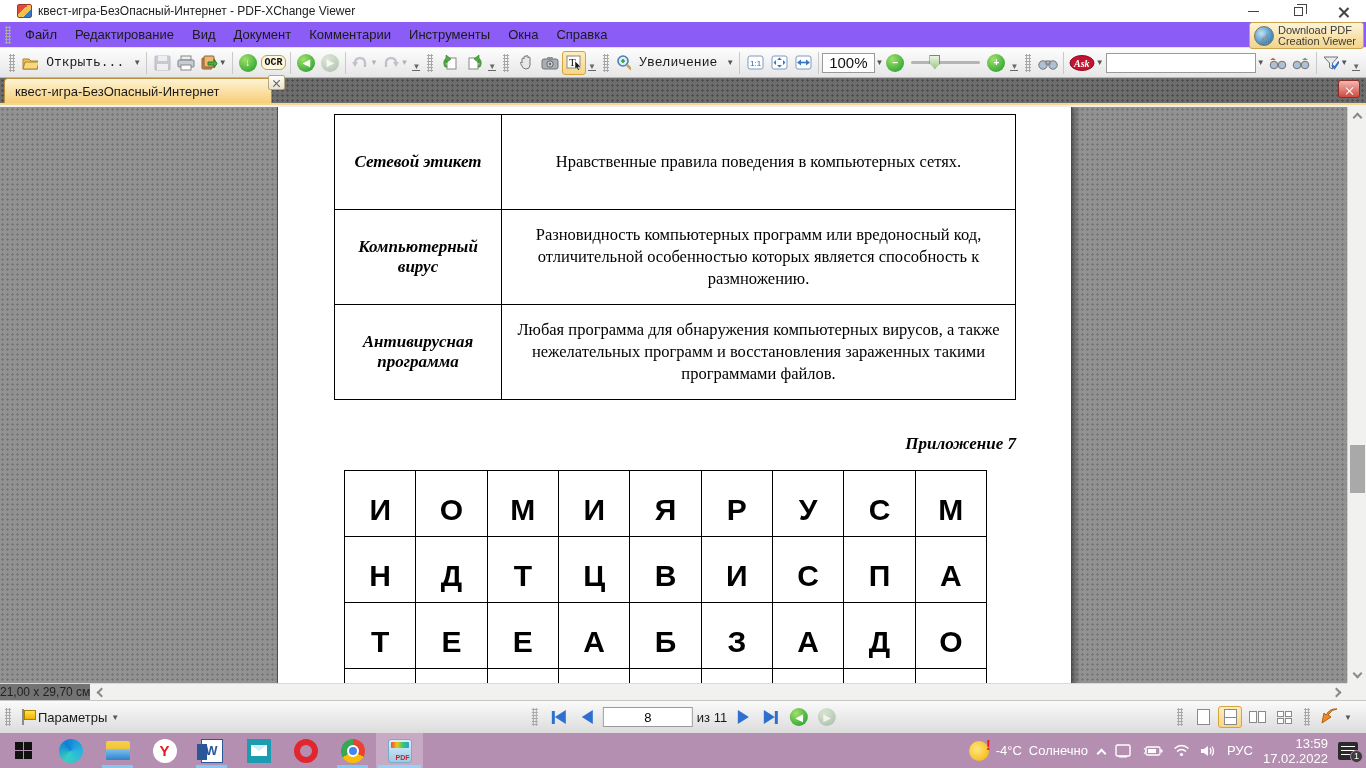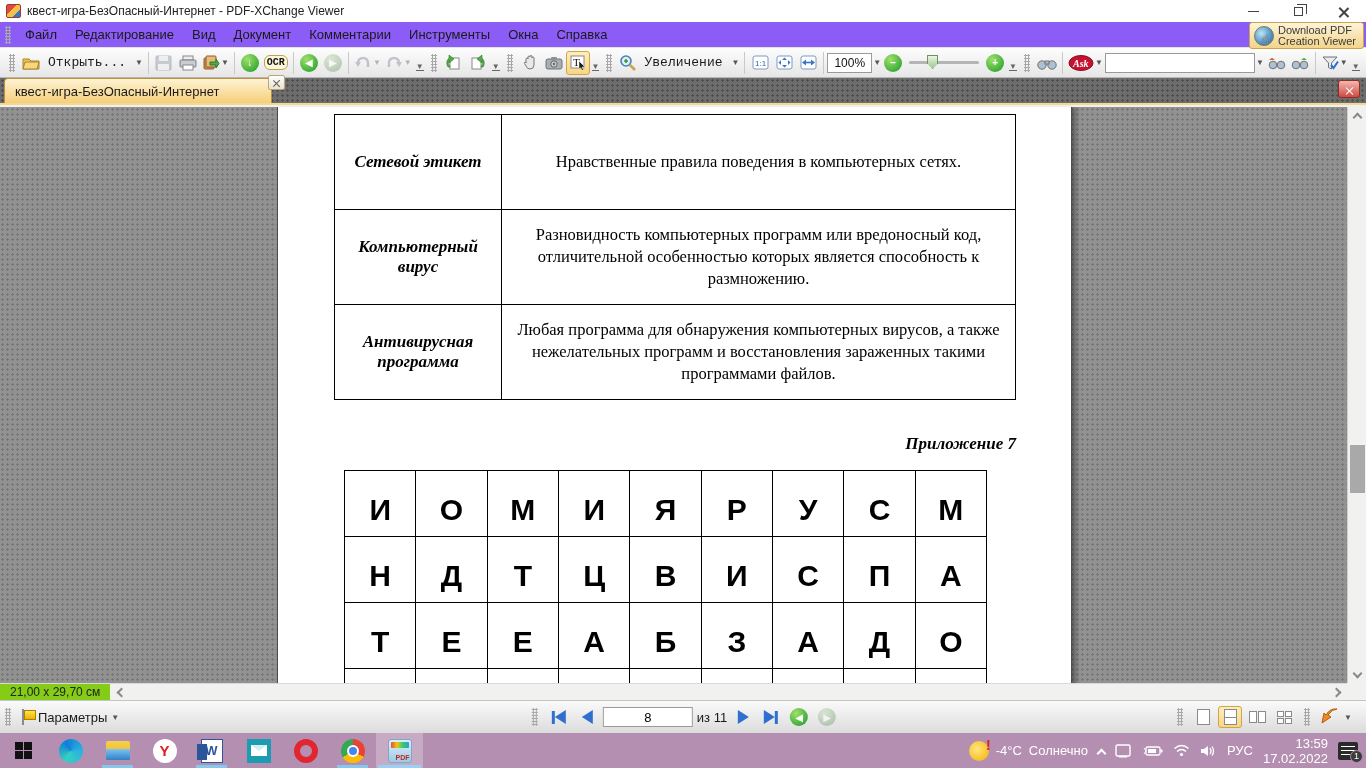--- a/index.html
+++ b/index.html
@@ -2,21 +2,21 @@
 <html><head>
 <meta charset="utf-8">
 <style>
   * { margin:0; padding:0; box-sizing:border-box; }
   html,body { width:1366px; height:768px; overflow:hidden;
     font-family:"Liberation Sans","DejaVu Sans",sans-serif; }
   .window { position:relative; width:1366px; height:768px; background:#f0f0f0; }
 
   
   .titlebar { position:absolute; top:0; left:0; right:0; height:22px;
-    background:#ffffff; display:flex; align-items:center; padding-left:6px; }
+    background:#ffffff; display:flex; align-items:center; padding-left:17px; }
   .app-icon { width:15px; height:14px; border-radius:2px; margin-right:6px;
     background:linear-gradient(135deg,#e04a3f 0 40%,#f6c14b 40% 70%,#3a78c2 70%);
     border:1px solid #9c3a30; }
   .title-text { font-size:12px; color:#222; }
   .win-controls { position:absolute; right:0; top:0; height:22px; display:flex; }
   .win-btn { width:45px; height:22px; display:flex; align-items:center; justify-content:center; }
   .glyph-min { width:11px; height:1px; background:#444; }
   .glyph-restore { width:9px; height:9px; border:1px solid #444; position:relative; }
   .glyph-restore:before { content:""; position:absolute; left:2px; top:-4px; width:9px; height:9px; border:1px solid #444; border-left:none; border-bottom:none; }
   .glyph-close { position:relative; width:11px; height:11px; }
@@ -51,21 +51,21 @@
   .disabled { opacity:.4; filter:grayscale(.6); }
   .dd { font-size:8px; color:#555; margin-left:1px; }
   .ovf { font-size:8px; color:#666; border-bottom:1px solid #666; line-height:7px; margin:8px 2px 0 2px; }
   .tlabel { font-size:13px; color:#1a1a1a; margin:0 8px;font-family:Liberation Mono, monospace; }
   .ocr-box { font-family:"Liberation Mono","DejaVu Sans Mono",monospace; font-size:10px; font-weight:bold;
     background:#fdf8dc; border:1px solid #b7a44e; border-radius:6px; padding:1px 2px; color:#111; }
   .green-circle { width:18px; height:18px; border-radius:50%;
     background:radial-gradient(circle at 35% 30%, #9fe06a, #3fae3a 70%, #2c8a2a);
     display:flex; align-items:center; justify-content:center; color:#fff; font-size:10px; font-weight:bold; }
   .combo { background:#fff; border:1px solid #9a9a9a; height:20px; display:flex;
-    align-items:center; padding:0 6px; font-size:12px; color:#111; }
+    align-items:center; padding:0 6px; font-size:15px; color:#111; }
   .slider-track { width:70px; height:3px; background:#b5b5b5; border-radius:2px; position:relative; margin:0 4px; }
   .slider-handle { position:absolute; left:18px; top:-6px; width:11px; height:14px;
     background:linear-gradient(#eaf5e2,#9fc98e); border:1px solid #6f8f63;
     clip-path:polygon(0 0,100% 0,100% 60%,50% 100%,0 60%); }
   .search-box { width:150px; height:20px; background:#fff; border:1px solid #9a9a9a; }
 
   
   .tabbar { position:absolute; top:78px; left:0; right:0; height:27px;
     background-color:#6d6d6d;
     background-image:radial-gradient(rgba(0,0,0,.28) 1px, transparent 1.2px);
@@ -115,21 +115,21 @@
   .vscroll { position:absolute; right:0; top:0; width:19px; height:576px; background:#f1f1ef;
     border-left:1px solid #d0d0d0; }
   .scroll-arrow { position:absolute; left:0; width:19px; height:17px; display:flex;
     align-items:center; justify-content:center; }
   .chev { width:7px; height:7px; border-right:2px solid #8a8a8a; border-bottom:2px solid #8a8a8a; }
   .chev.up { transform:rotate(-135deg); margin-top:4px; } .chev.down { transform:rotate(45deg); margin-bottom:3px; }
   .chev.left { transform:rotate(135deg); margin-left:3px; } .chev.right { transform:rotate(-45deg); margin-right:3px; }
   .vthumb { position:absolute; left:2px; top:338px; width:15px; height:48px; background:#a9a9a9; }
   .hscroll { position:absolute; left:0; right:19px; bottom:0; height:17px; background:#f1f1ef;
     border-top:1px solid #d9d9d9; display:flex; align-items:center; }
-  .pagesize-label { font-size:12px; color:#222; padding:0 10px; background:#84cc16; height:17px;
+  .pagesize-label { font-size:12px; color:#222; padding:0 0; background:#737373; height:17px;
     display:flex; align-items:center; }
   .hscroll-right { margin-left:auto; width:19px; display:flex; justify-content:center; }
   .corner { position:absolute; right:0; bottom:0; width:19px; height:17px; background:#f1f1ef; }
 
   
   .statusbar { position:absolute; top:700px; left:0; right:0; height:33px;
     background:linear-gradient(#fafafa,#dcdcdc); border-top:1px solid #c5c5c5;
     display:flex; align-items:center; font-size:13px; color:#1a1a1a; }
   .flag { width:14px; height:16px; position:relative; margin:0 4px; }
   .flag:before { content:""; position:absolute; left:2px; top:0; width:2px; height:16px; background:#8a8a8a; }

